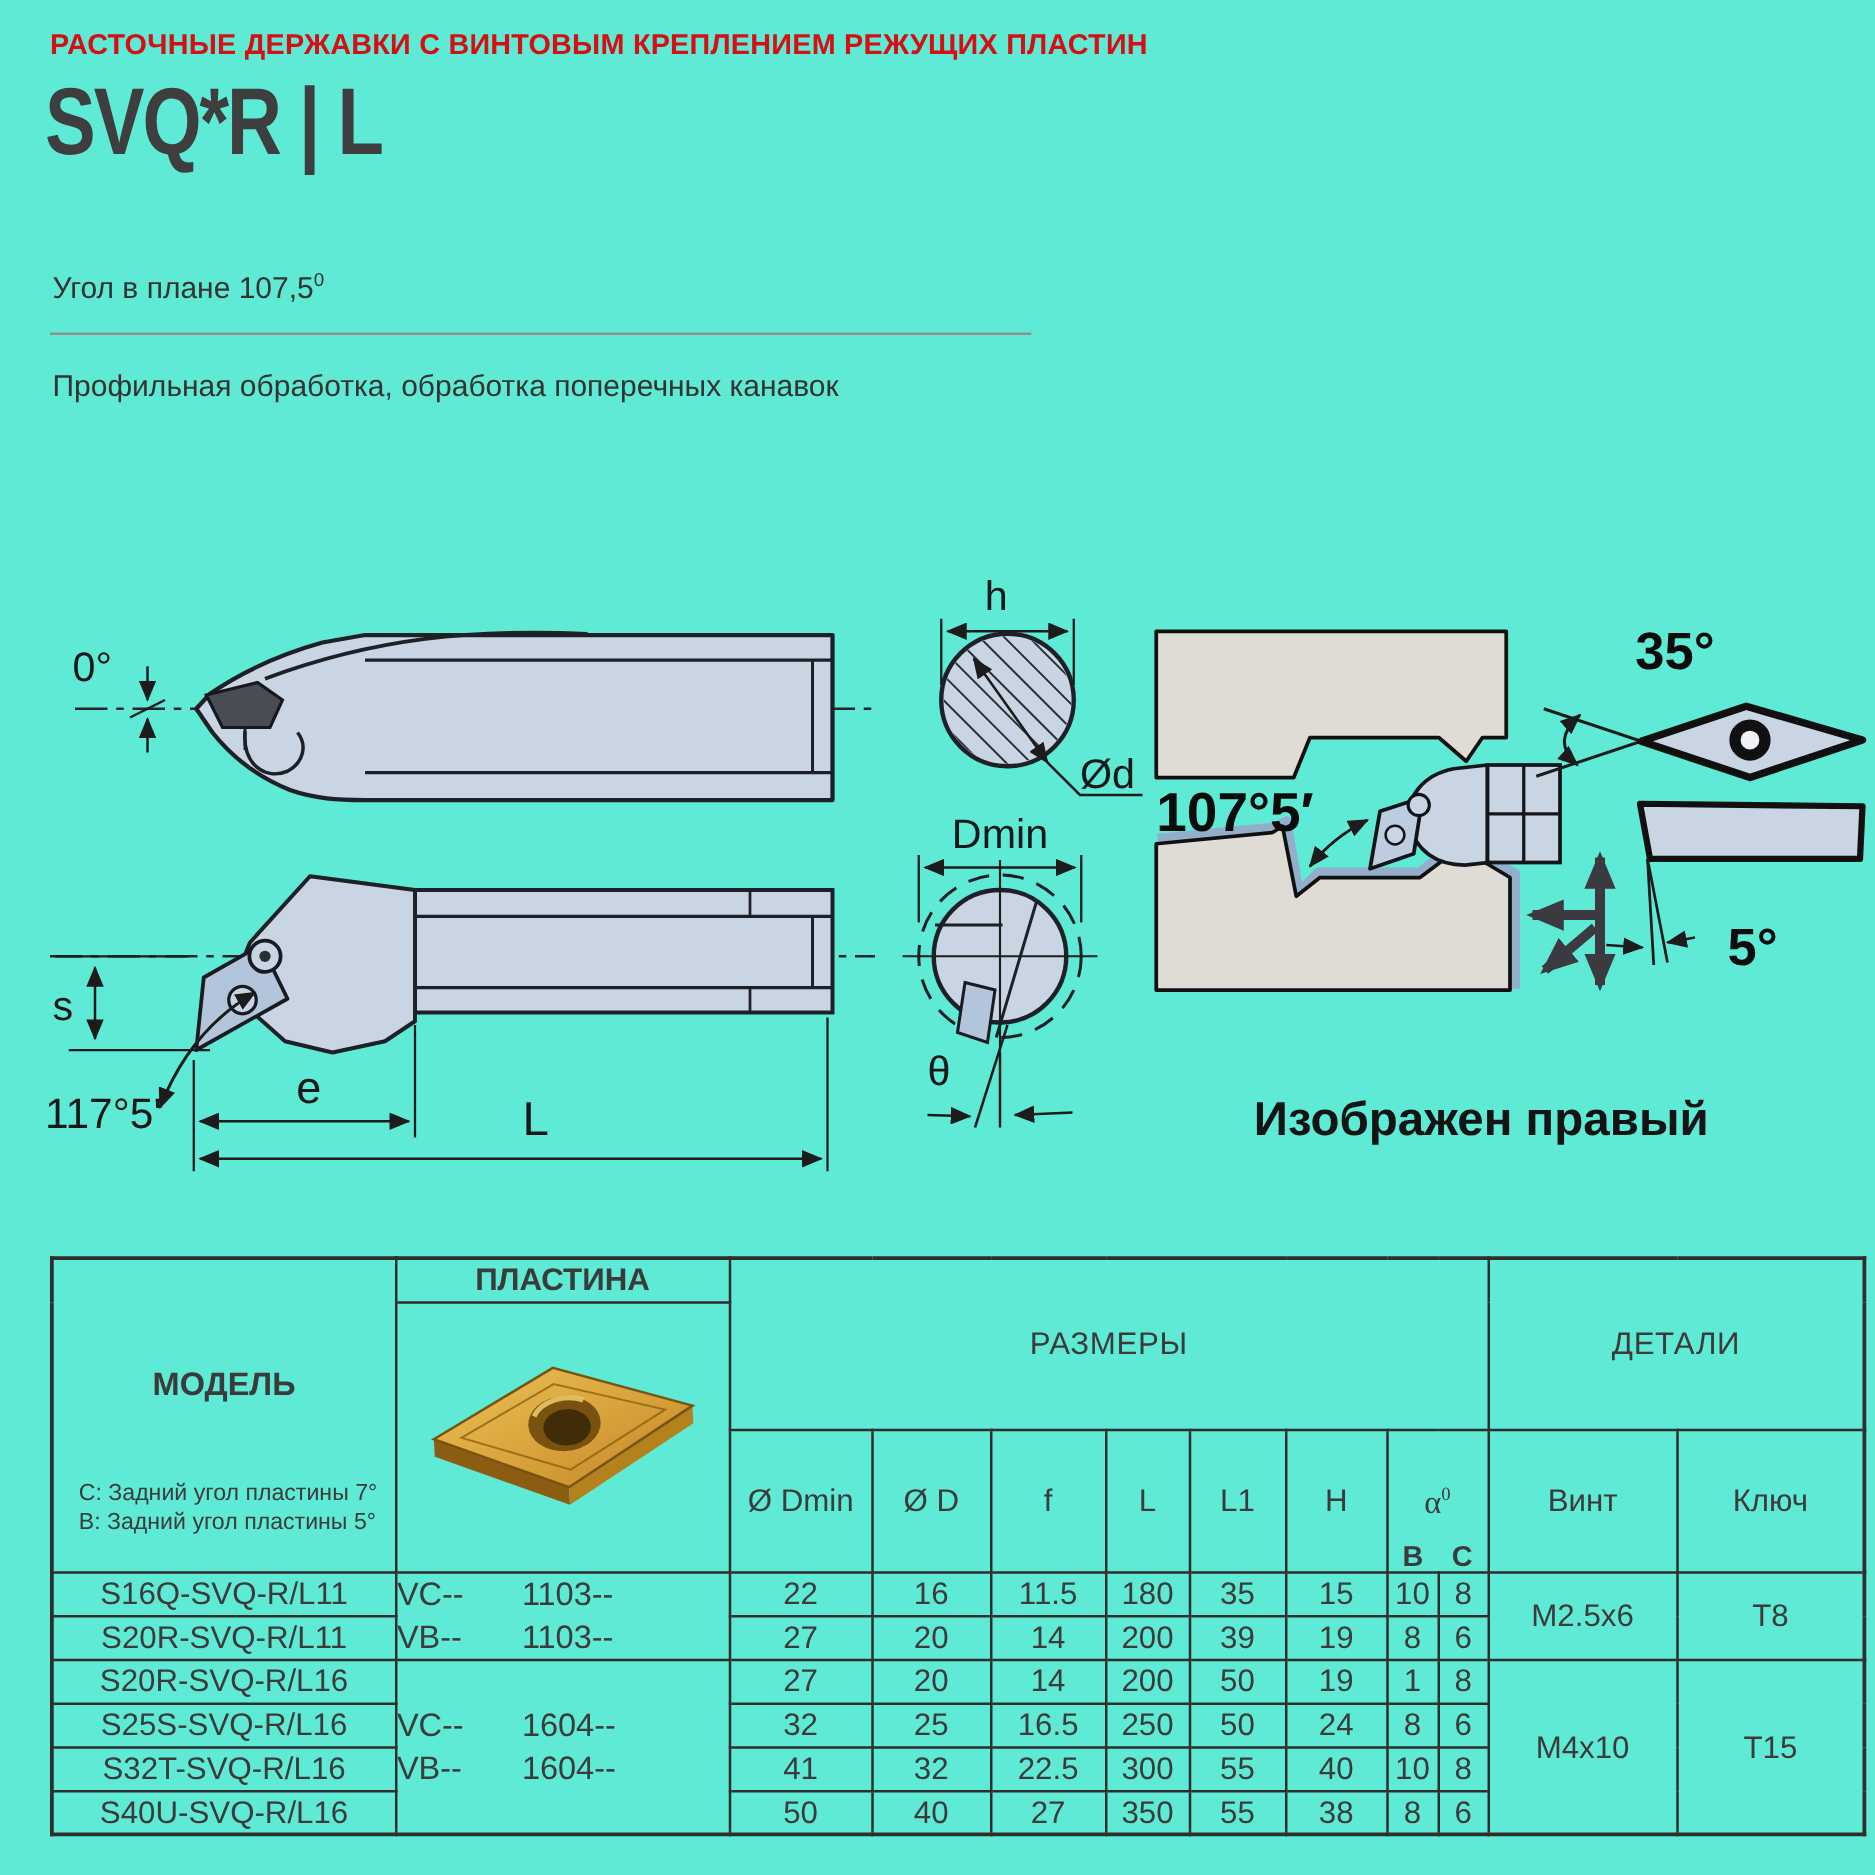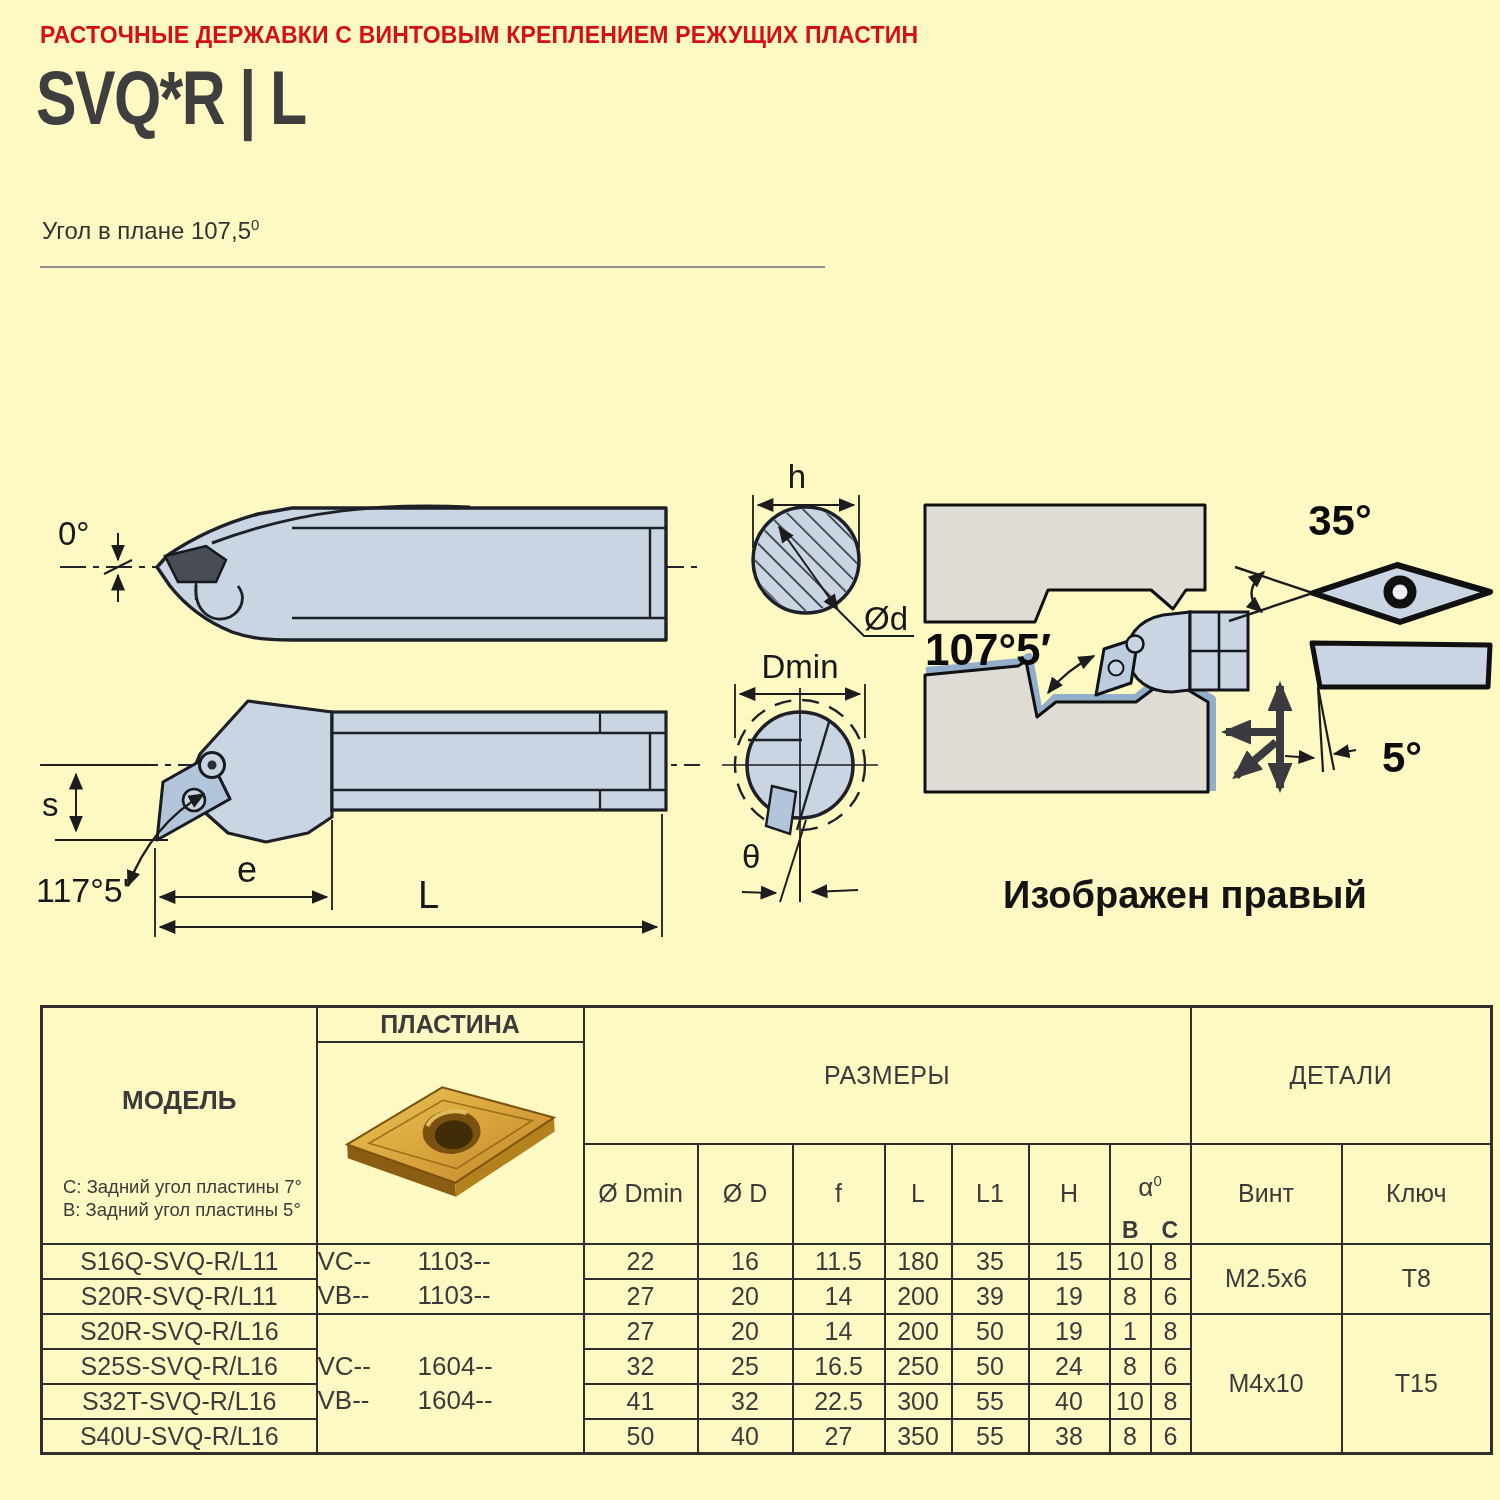--- a/index.html
+++ b/index.html
@@ -1,16 +1,16 @@
 <!DOCTYPE html>
 <html><head>
 <meta charset="utf-8">
 <style>
   html,body{margin:0;padding:0;background:#ffffff;}
-  #root{position:relative;width:1500px;height:1500px;background:#fef9c3;overflow:hidden;
+  #root{position:relative;width:1500px;height:1500px;background:#5eead4;overflow:hidden;
         font-family:"Liberation Sans",sans-serif;color:#3b3b3b;}
   .kicker{position:absolute;left:40px;top:22px;font-size:23px;font-weight:700;color:#d50f14;
           letter-spacing:.2px;white-space:nowrap;}
   .title{position:absolute;left:36px;top:54px;font-size:76px;font-weight:800;color:#3e3e3e;
          letter-spacing:-2px;transform:scaleX(.80);transform-origin:0 0;white-space:nowrap;}
   .plan{position:absolute;left:42px;top:216px;font-size:24px;color:#333;}
   .plan sup{font-size:15px;vertical-align:super;}
   .divider{position:absolute;left:40px;top:266px;width:785px;border-top:2px solid #8f8f8f;}
   .desc{position:absolute;left:42px;top:296px;font-size:24px;color:#333;}
   svg.diagram{position:absolute;left:0;top:440px;}
@@ -21,38 +21,39 @@
   table.spec{border:3px solid #2e2e2e;}
   table.spec td{border:2px solid #2e2e2e;padding:0;text-align:center;vertical-align:middle;
                 font-size:25px;line-height:1.05;overflow:hidden;}
   tr.h1{height:35px;} tr.h2{height:102px;} tr.h3{height:96px;} tr.dr{height:35px;}
   td.hb{border-bottom-width:3px;}             
   .plate-label{font-weight:700;font-size:23px;}
   .grp-head{font-weight:400;font-size:24px;letter-spacing:.5px;border-radius:13px;}
   .sub{font-size:24px;}
   .model-cell .m-title{font-weight:700;font-size:26px;margin:58px 0 60px 0;text-align:center;}
   .model-cell .m-note{font-weight:400;font-size:18.5px;text-align:left;padding:2px 0 2px 20px;}
-  .alpha-cell .a-top{font-size:26px;padding-top:28px;}
+  .alpha-cell .a-top{font-size:26px;padding-top:43px;font-family:Liberation Serif, serif;}
   .alpha-cell sup{font-size:15px;}
   .alpha-cell .a-bc{display:flex;margin-top:18px;font-weight:700;font-size:23px;}
   .alpha-cell .a-bc span{flex:1;}
   td.bc{font-size:20px;border-radius:17px;}
   .plate-line{display:flex;justify-content:flex-start;gap:24px;height:34px;align-items:center;
               font-size:26px;}
   .plate-line span{min-width:76px;text-align:left;}
 </style>
 </head>
 <body>
 
 <div id="root">
 
   <div class="kicker">РАСТОЧНЫЕ ДЕРЖАВКИ С ВИНТОВЫМ КРЕПЛЕНИЕМ РЕЖУЩИХ ПЛАСТИН</div>
   <div class="title">SVQ*R | L</div>
   <div class="plan"><span>Угол в плане 107,5</span><sup>0</sup></div>
   <div class="divider"></div>
+  <div class="desc">Профильная обработка, обработка поперечных канавок</div>
 
   <svg class="diagram" width="1500" height="540" viewBox="0 0 1500 540">
     <defs>
       <marker id="ar" viewBox="0 0 12 10" refX="11" refY="5" markerWidth="17" markerHeight="14" orient="auto-start-reverse" markerUnits="userSpaceOnUse">
         <path d="M0 0 L12 5 L0 10 Z" fill="#1c1c1c"></path>
       </marker>
       <marker id="arb" viewBox="0 0 12 10" refX="10" refY="5" markerWidth="30" markerHeight="25" orient="auto-start-reverse" markerUnits="userSpaceOnUse">
         <path d="M0 0 L12 5 L0 10 Z" fill="#3a3a40"></path>
       </marker>
       <pattern id="hatch" patternUnits="userSpaceOnUse" width="14" height="14" patternTransform="rotate(-45)">

